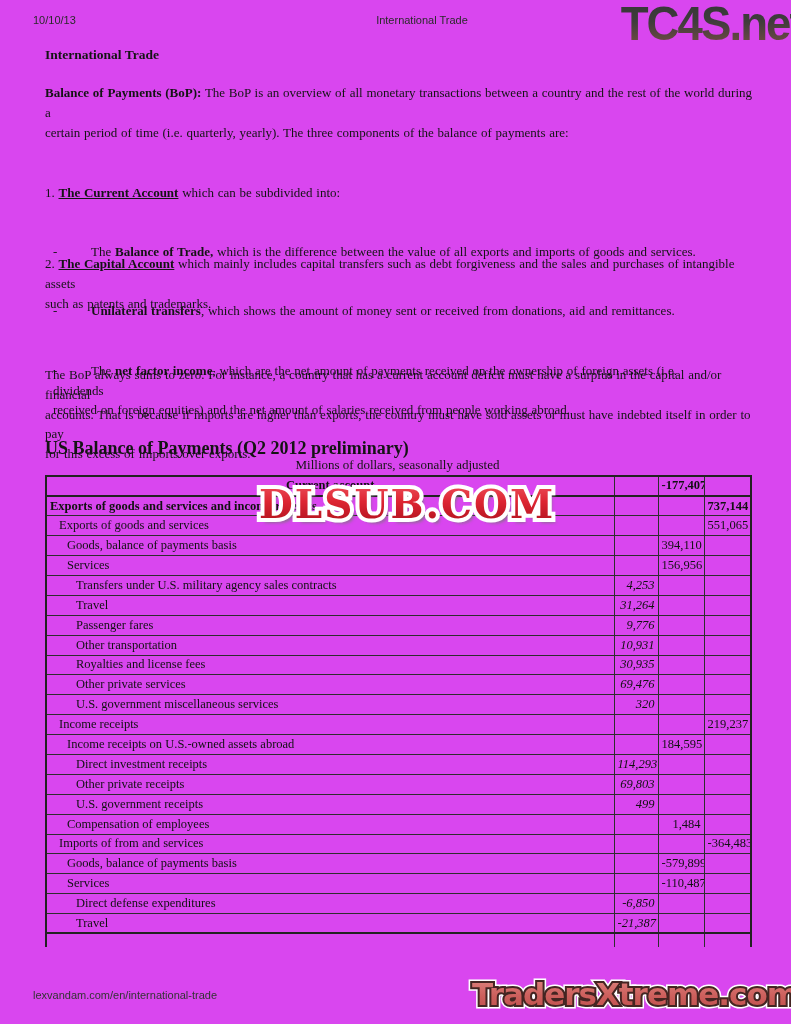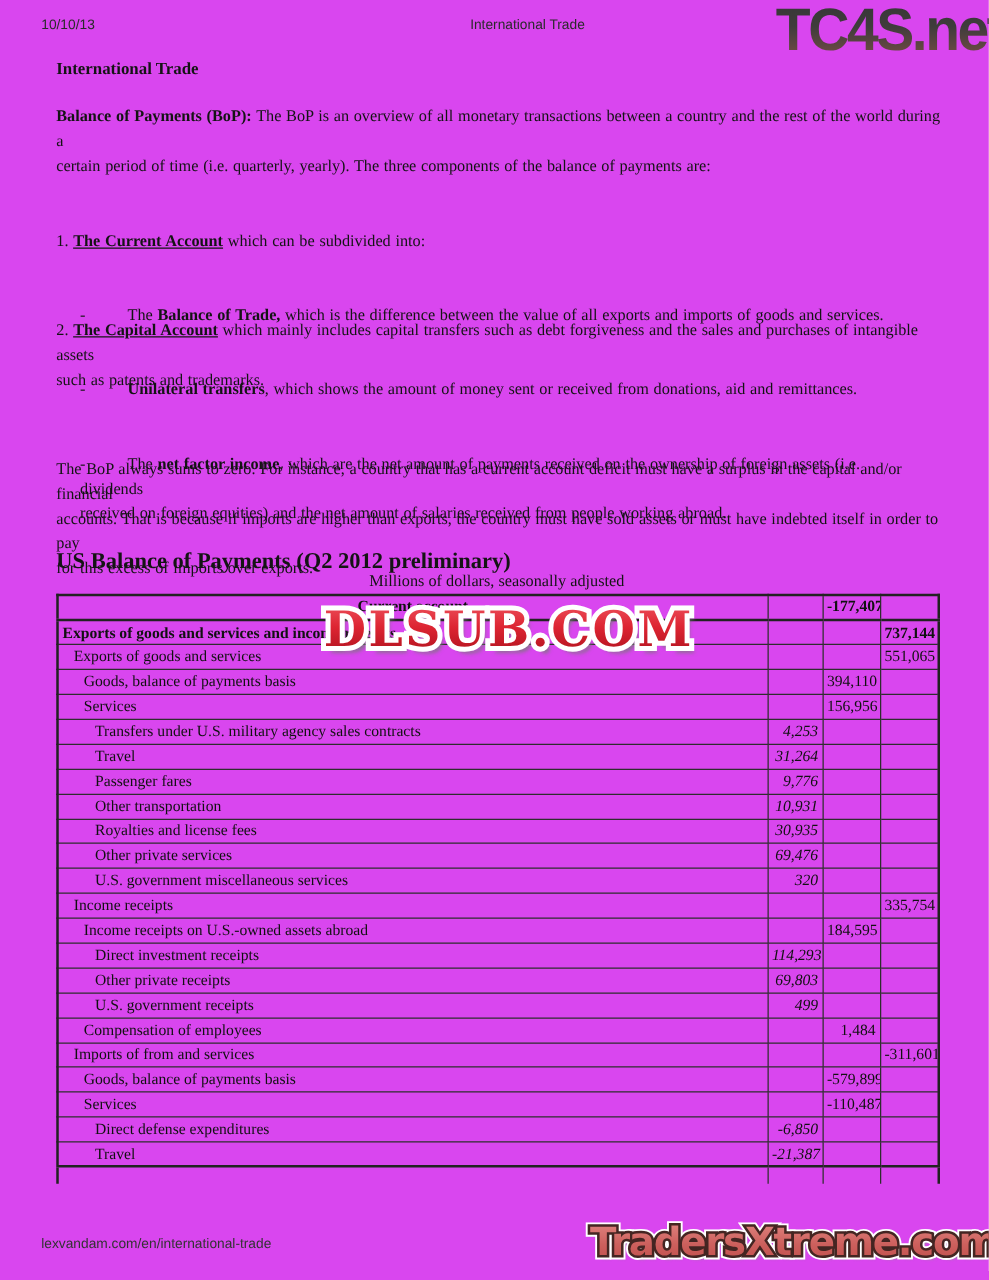--- a/index.html
+++ b/index.html
@@ -13,21 +13,21 @@
   
   .logo-top{right:1px;top:1px;font-family:"Liberation Sans",sans-serif;font-weight:700;
             font-size:47px;line-height:44px;letter-spacing:-2px;transform:scale(.97,1.02);transform-origin:top right;
             background:linear-gradient(180deg,#383838 10%,#3f3c3c 45%,#6e4a44 95%);
             -webkit-background-clip:text;background-clip:text;-webkit-text-fill-color:transparent;}
   
   .txt{left:45px;width:712px;font-size:13px;line-height:19.8px;white-space:pre-wrap;word-spacing:.5px;}
   .doc-title{left:45px;top:47px;font-size:13.5px;font-weight:bold;}
   .bu{font-weight:bold;text-decoration:underline;margin-top:16px;}
   .b{font-weight:bold;}
-  .bullet{margin-left:19px;width:660px;}
+  .bullet{margin-left:8px;width:660px;}
   .dash{display:inline-block;width:38px;}
   
   .tbl-title{left:45px;width:705px;top:438px;text-align:left;font-size:18px;font-weight:bold;}
   .tbl-sub{left:45px;width:705px;top:457px;text-align:center;font-size:13px;}
   
   table.bop{position:absolute;left:45px;top:475px;width:705px;table-layout:fixed;
             border-collapse:collapse;border:2px solid #222;border-bottom:none;
             font-family:"Liberation Serif",serif;font-size:12.5px;color:#111;}
   table.bop td{border:1px solid #2e2e2e;height:19.9px;box-sizing:border-box;
                padding:0 3px;overflow:hidden;white-space:nowrap;vertical-align:middle;}
@@ -174,21 +174,21 @@
         <tr>
           <td class="lbl ind3">U.S. government miscellaneous services</td>
           <td class="c1">320</td>
           <td class="c2"></td>
           <td class="c3"></td>
         </tr>
         <tr>
           <td class="lbl ind1">Income receipts</td>
           <td class="c1"></td>
           <td class="c2"></td>
-          <td class="c3">335,754</td>
+          <td class="c3">219,237</td>
         </tr>
         <tr>
           <td class="lbl ind2">Income receipts on U.S.-owned assets abroad</td>
           <td class="c1"></td>
           <td class="c2">184,595</td>
           <td class="c3"></td>
         </tr>
         <tr>
           <td class="lbl ind3">Direct investment receipts</td>
           <td class="c1">114,293</td>
@@ -210,21 +210,21 @@
         <tr>
           <td class="lbl ind2">Compensation of employees</td>
           <td class="c1"></td>
           <td class="c2">1,484</td>
           <td class="c3"></td>
         </tr>
         <tr>
           <td class="lbl ind1">Imports of from and services</td>
           <td class="c1"></td>
           <td class="c2"></td>
-          <td class="c3">-311,601</td>
+          <td class="c3">-364,483</td>
         </tr>
         <tr>
           <td class="lbl ind2">Goods, balance of payments basis</td>
           <td class="c1"></td>
           <td class="c2">-579,899</td>
           <td class="c3"></td>
         </tr>
         <tr>
           <td class="lbl ind2">Services</td>
           <td class="c1"></td>

